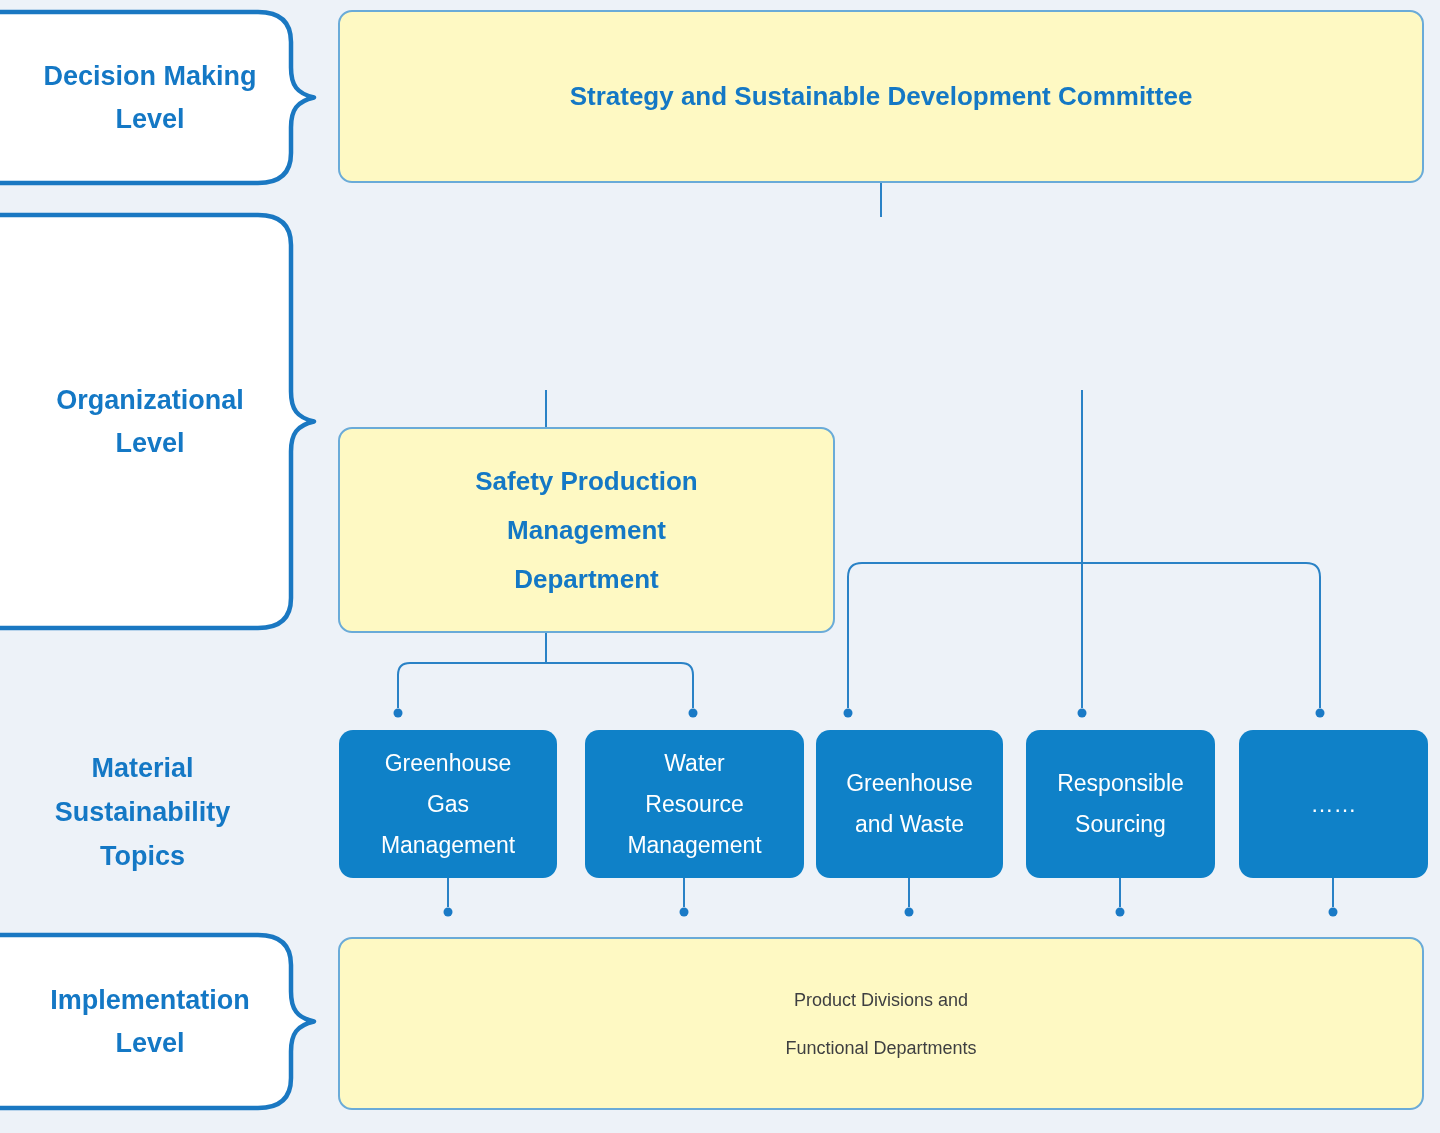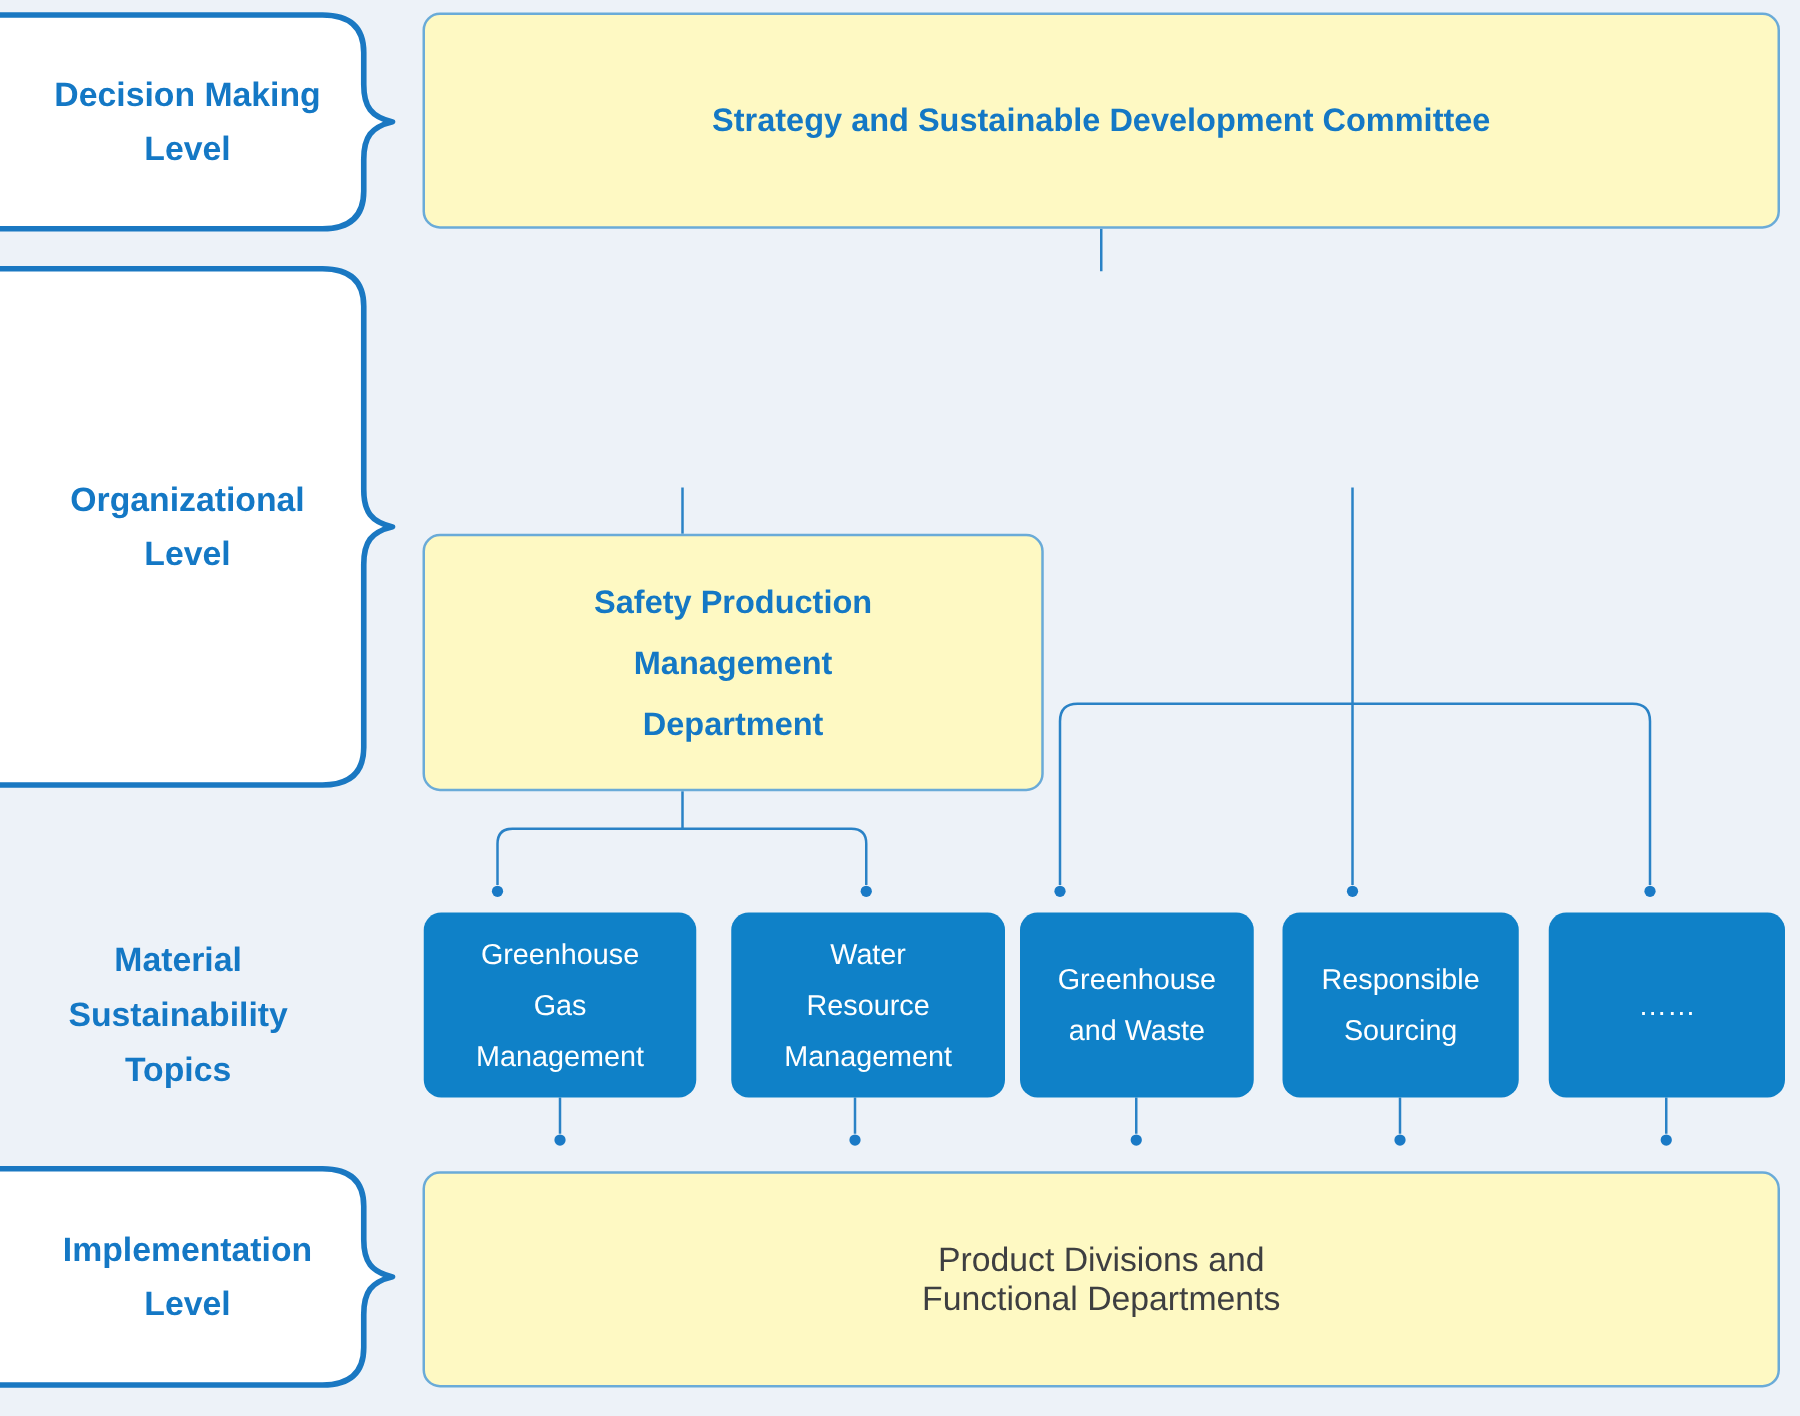--- a/index.html
+++ b/index.html
@@ -38,21 +38,21 @@
     color:#ffffff;font-weight:400;font-size:23px;line-height:41px;
   }
   .brace{position:absolute;z-index:1;}
   .leveltext{
     position:absolute;left:0;width:300px;
     display:flex;align-items:center;justify-content:center;
     z-index:2;
     color:#1478c5;font-weight:700;font-size:27px;line-height:43px;
   }
   .implbox-text{
-    color:#3e3f41;font-weight:400;font-size:27px;line-height:31px;
+    color:#3e3f41;font-weight:400;font-size:18px;line-height:48px;
   }
 </style>
 </head>
 <body>
 
 <div class="stage">
 
   <svg class="layer" width="1440" height="1133" viewBox="0 0 1440 1133">
     <g stroke="#2a82c6" stroke-width="2" fill="none">
 

